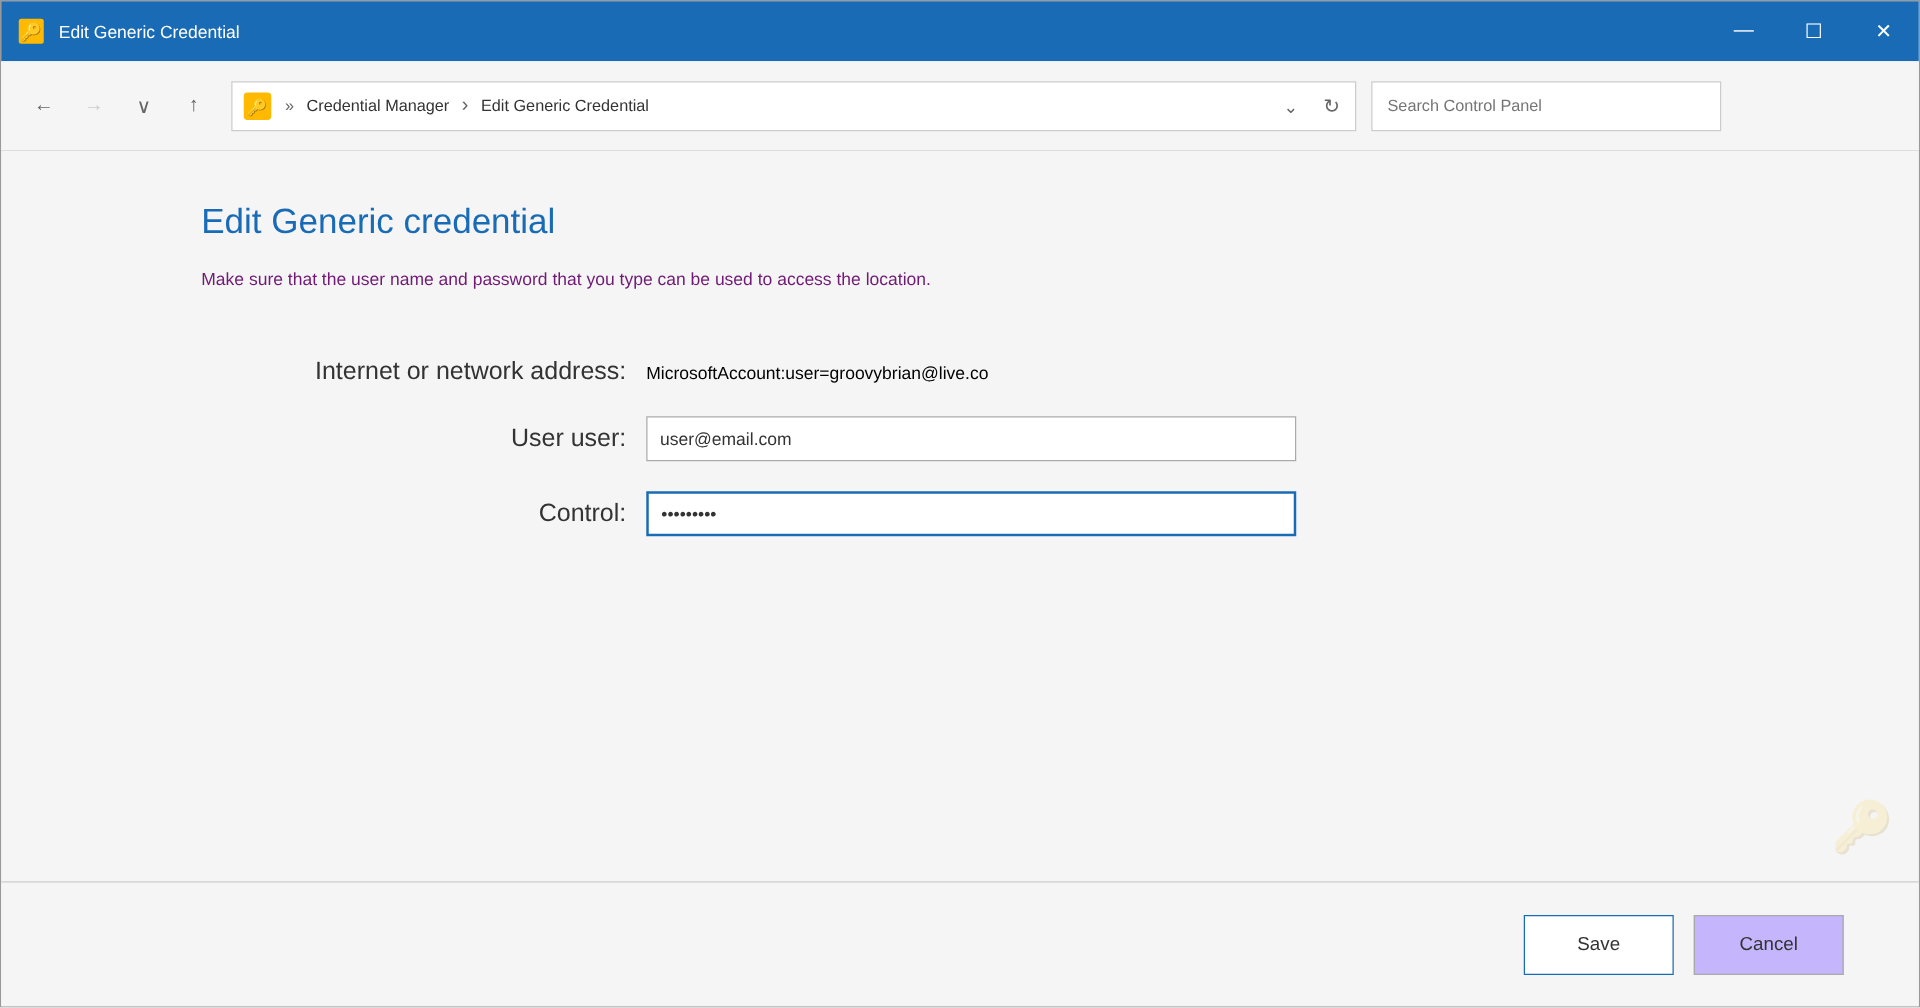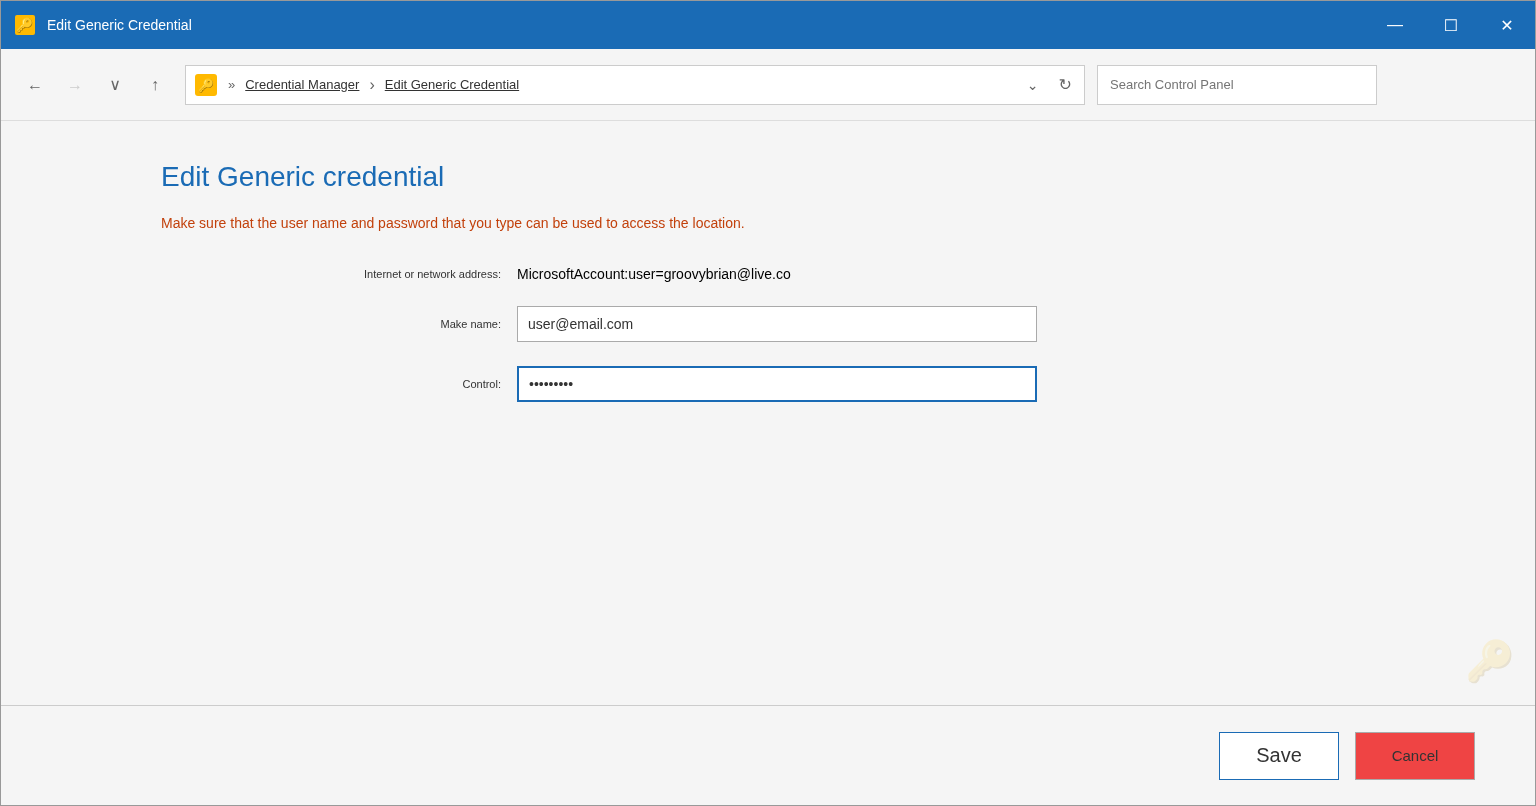--- a/index.html
+++ b/index.html
@@ -124,21 +124,20 @@
 
     .address-separator {
       color: #666;
       font-size: 13px;
       margin: 0 2px;
     }
 
     .address-text {
       color: #333;
       font-size: 13px;
-      text-decoration: underline;
     }
 
     .address-text.clickable {
       color: #333;
       cursor: pointer;
     }
 
     .address-chevron {
       margin-left: auto;
       color: #666;
@@ -190,39 +189,39 @@
 
     .page-title {
       font-size: 28px;
       color: #1a6bb5;
       font-weight: 400;
       margin-bottom: 20px;
     }
 
     .page-description {
       font-size: 14px;
-      color: #c2410c;
-      margin-bottom: 32px;
+      color: #701a75;
+      margin-bottom: 52px;
       line-height: 1.5;
     }
 
     .form-section {
       display: flex;
       flex-direction: column;
       gap: 24px;
     }
 
     .form-row {
       display: flex;
       align-items: center;
       gap: 16px;
     }
 
     .form-label {
-      font-size: 11px;
+      font-size: 20px;
       color: #333;
       width: 340px;
       text-align: right;
       flex-shrink: 0;
     }
 
     .form-value-text {
       font-size: 14px;
       color: #000000;
     }
@@ -255,30 +254,30 @@
       gap: 16px;
       flex-shrink: 0;
     }
 
     .btn-save {
       width: 120px;
       height: 48px;
       border: 1.5px solid #1a6bb5;
       background: #ffffff;
       color: #333;
-      font-size: 20px;
+      font-size: 15px;
       cursor: pointer;
       font-family: 'Segoe UI', Arial, sans-serif;
     }
 
     .btn-cancel {
       width: 120px;
       height: 48px;
       border: 1px solid #aaa;
-      background: #ef4444;
+      background: #c4b5fd;
       color: #333;
       font-size: 15px;
       cursor: pointer;
       font-family: 'Segoe UI', Arial, sans-serif;
     }
 
     
     .watermark {
       position: absolute;
       bottom: 20px;
@@ -341,21 +340,21 @@
       <p class="page-description">Make sure that the user name and password that you type can be used to access the location.</p>
 
       <div class="form-section">
 
         <div class="form-row">
           <label class="form-label">Internet or network address:</label>
           <span class="form-value-text">MicrosoftAccount:user=groovybrian@live.co</span>
         </div>
 
         <div class="form-row">
-          <label class="form-label">Make name:</label>
+          <label class="form-label">User user:</label>
           <input type="text" class="form-input" value="user@email.com" style="">
         </div>
 
         <div class="form-row">
           <label class="form-label">Control:</label>
           <input type="password" class="form-input password-focused" value="password1" style="">
         </div>
 
       </div>
     </div>

